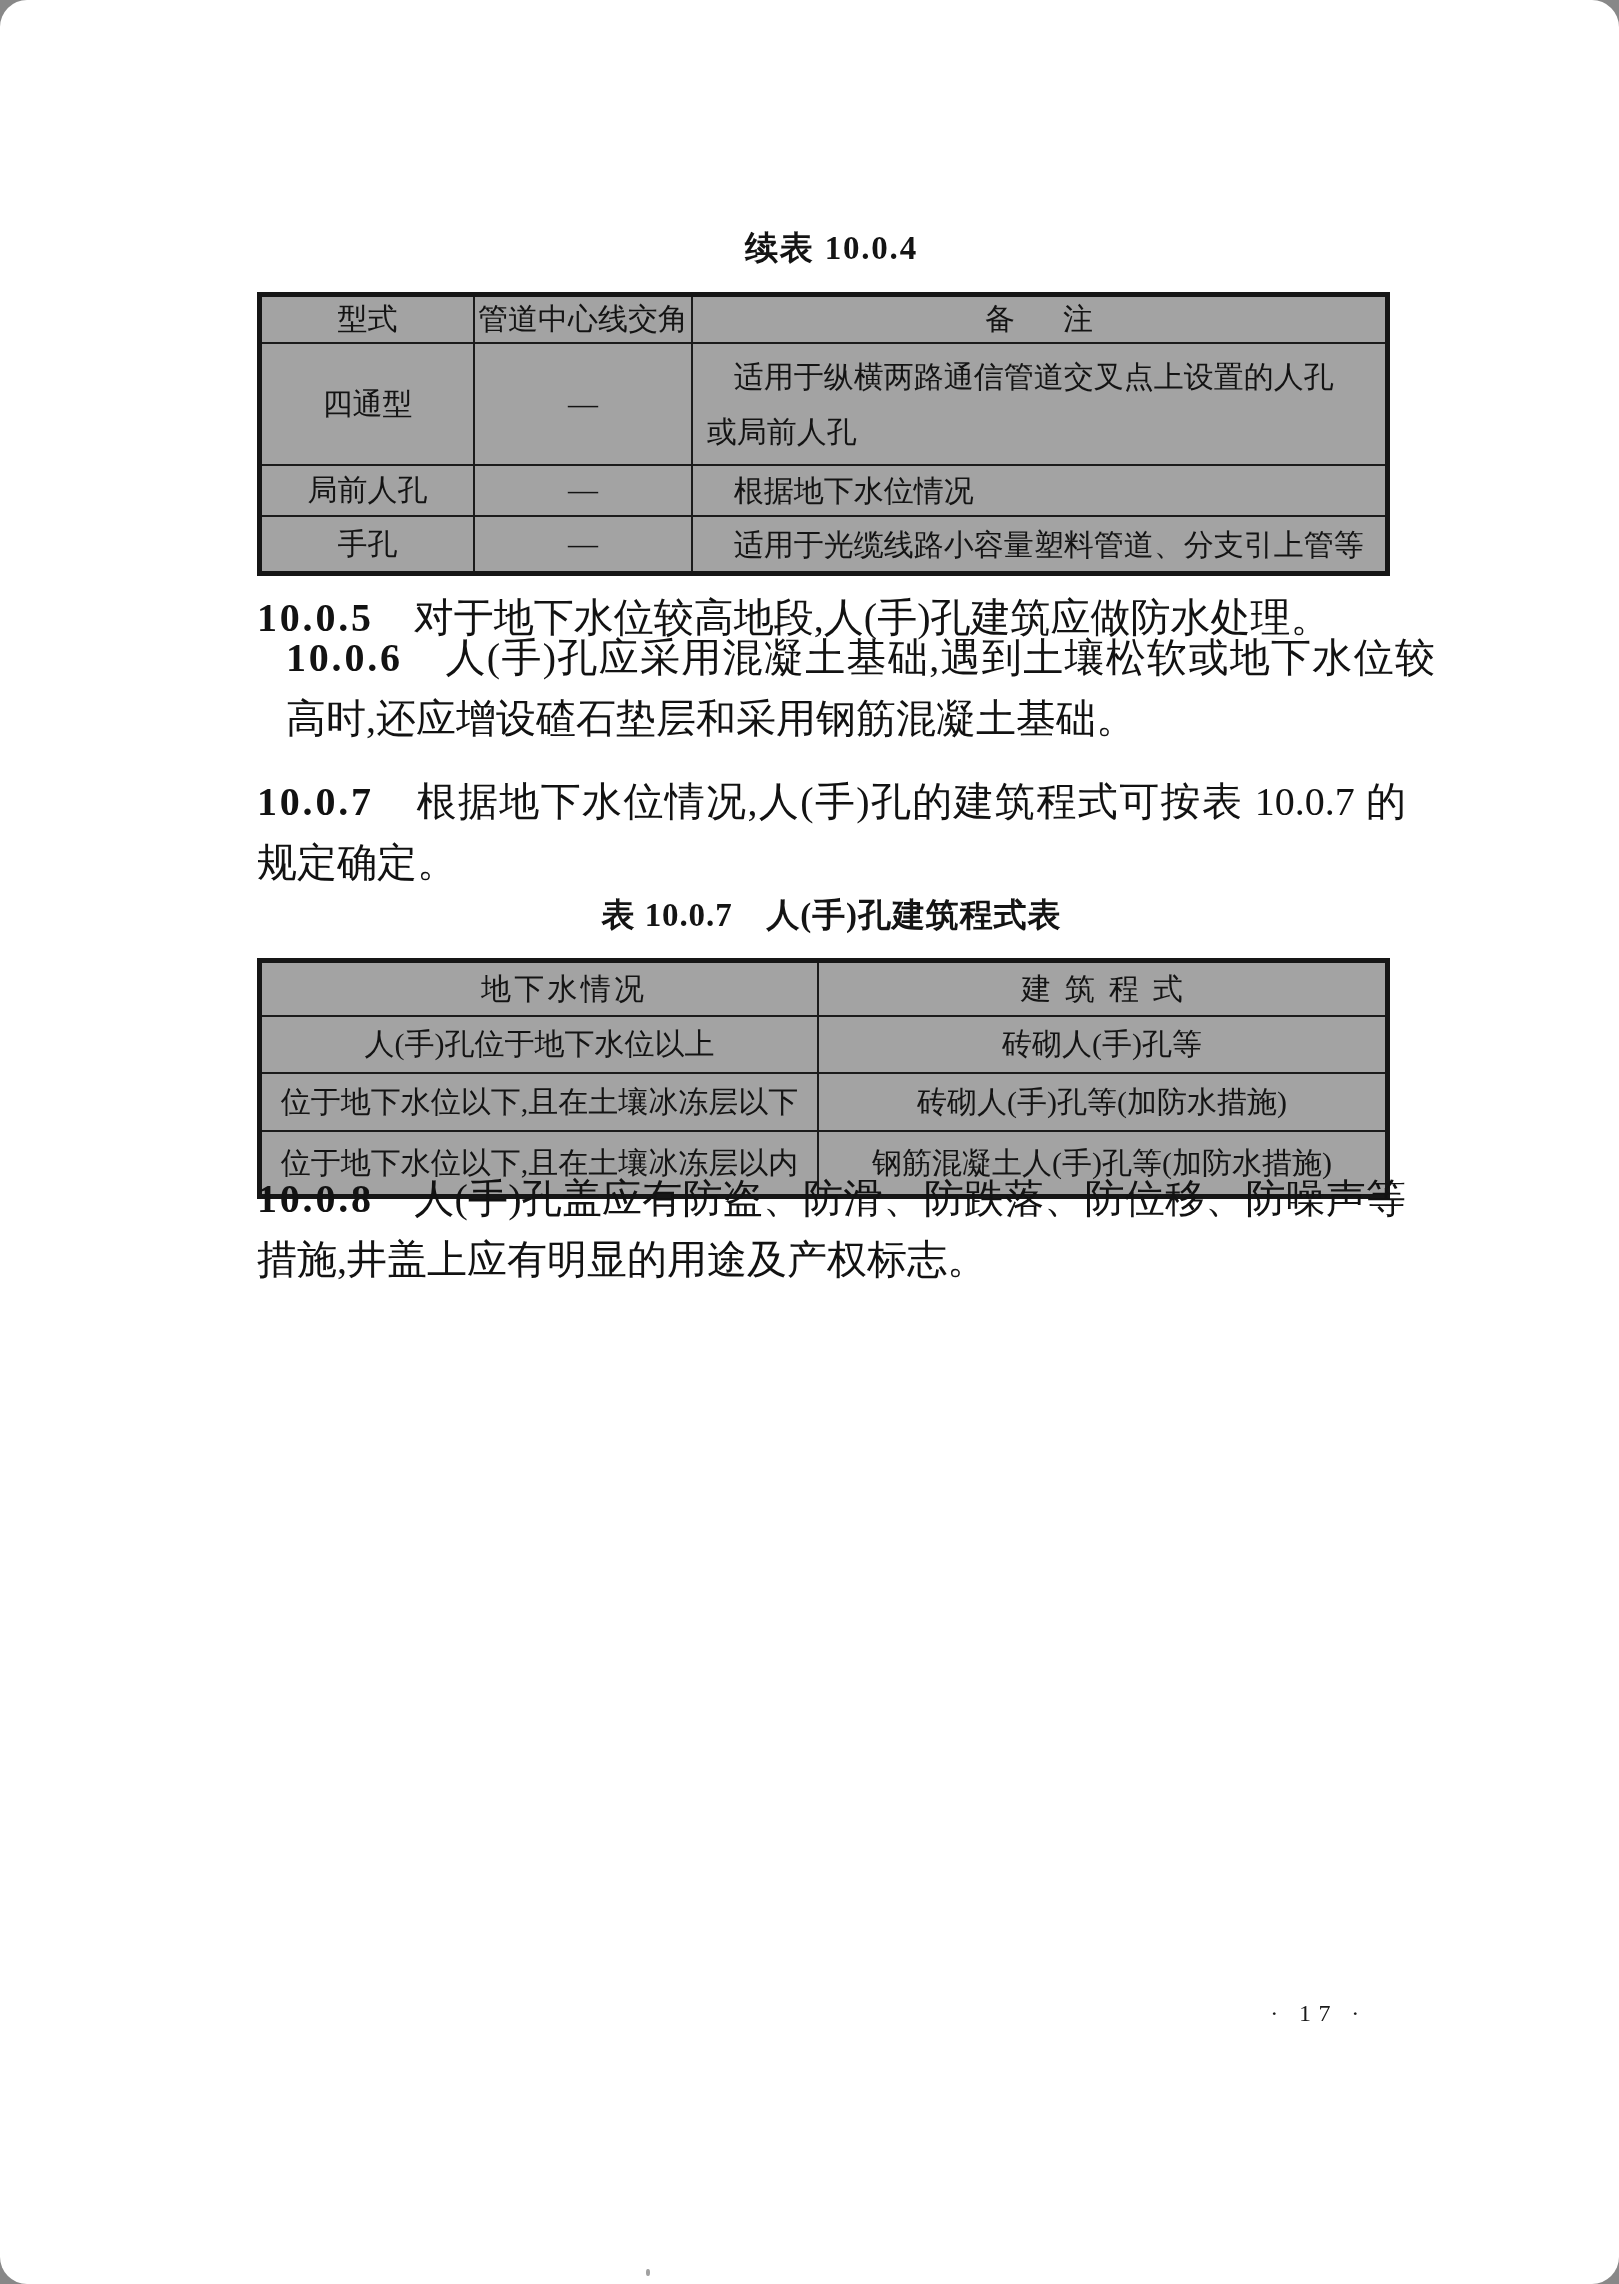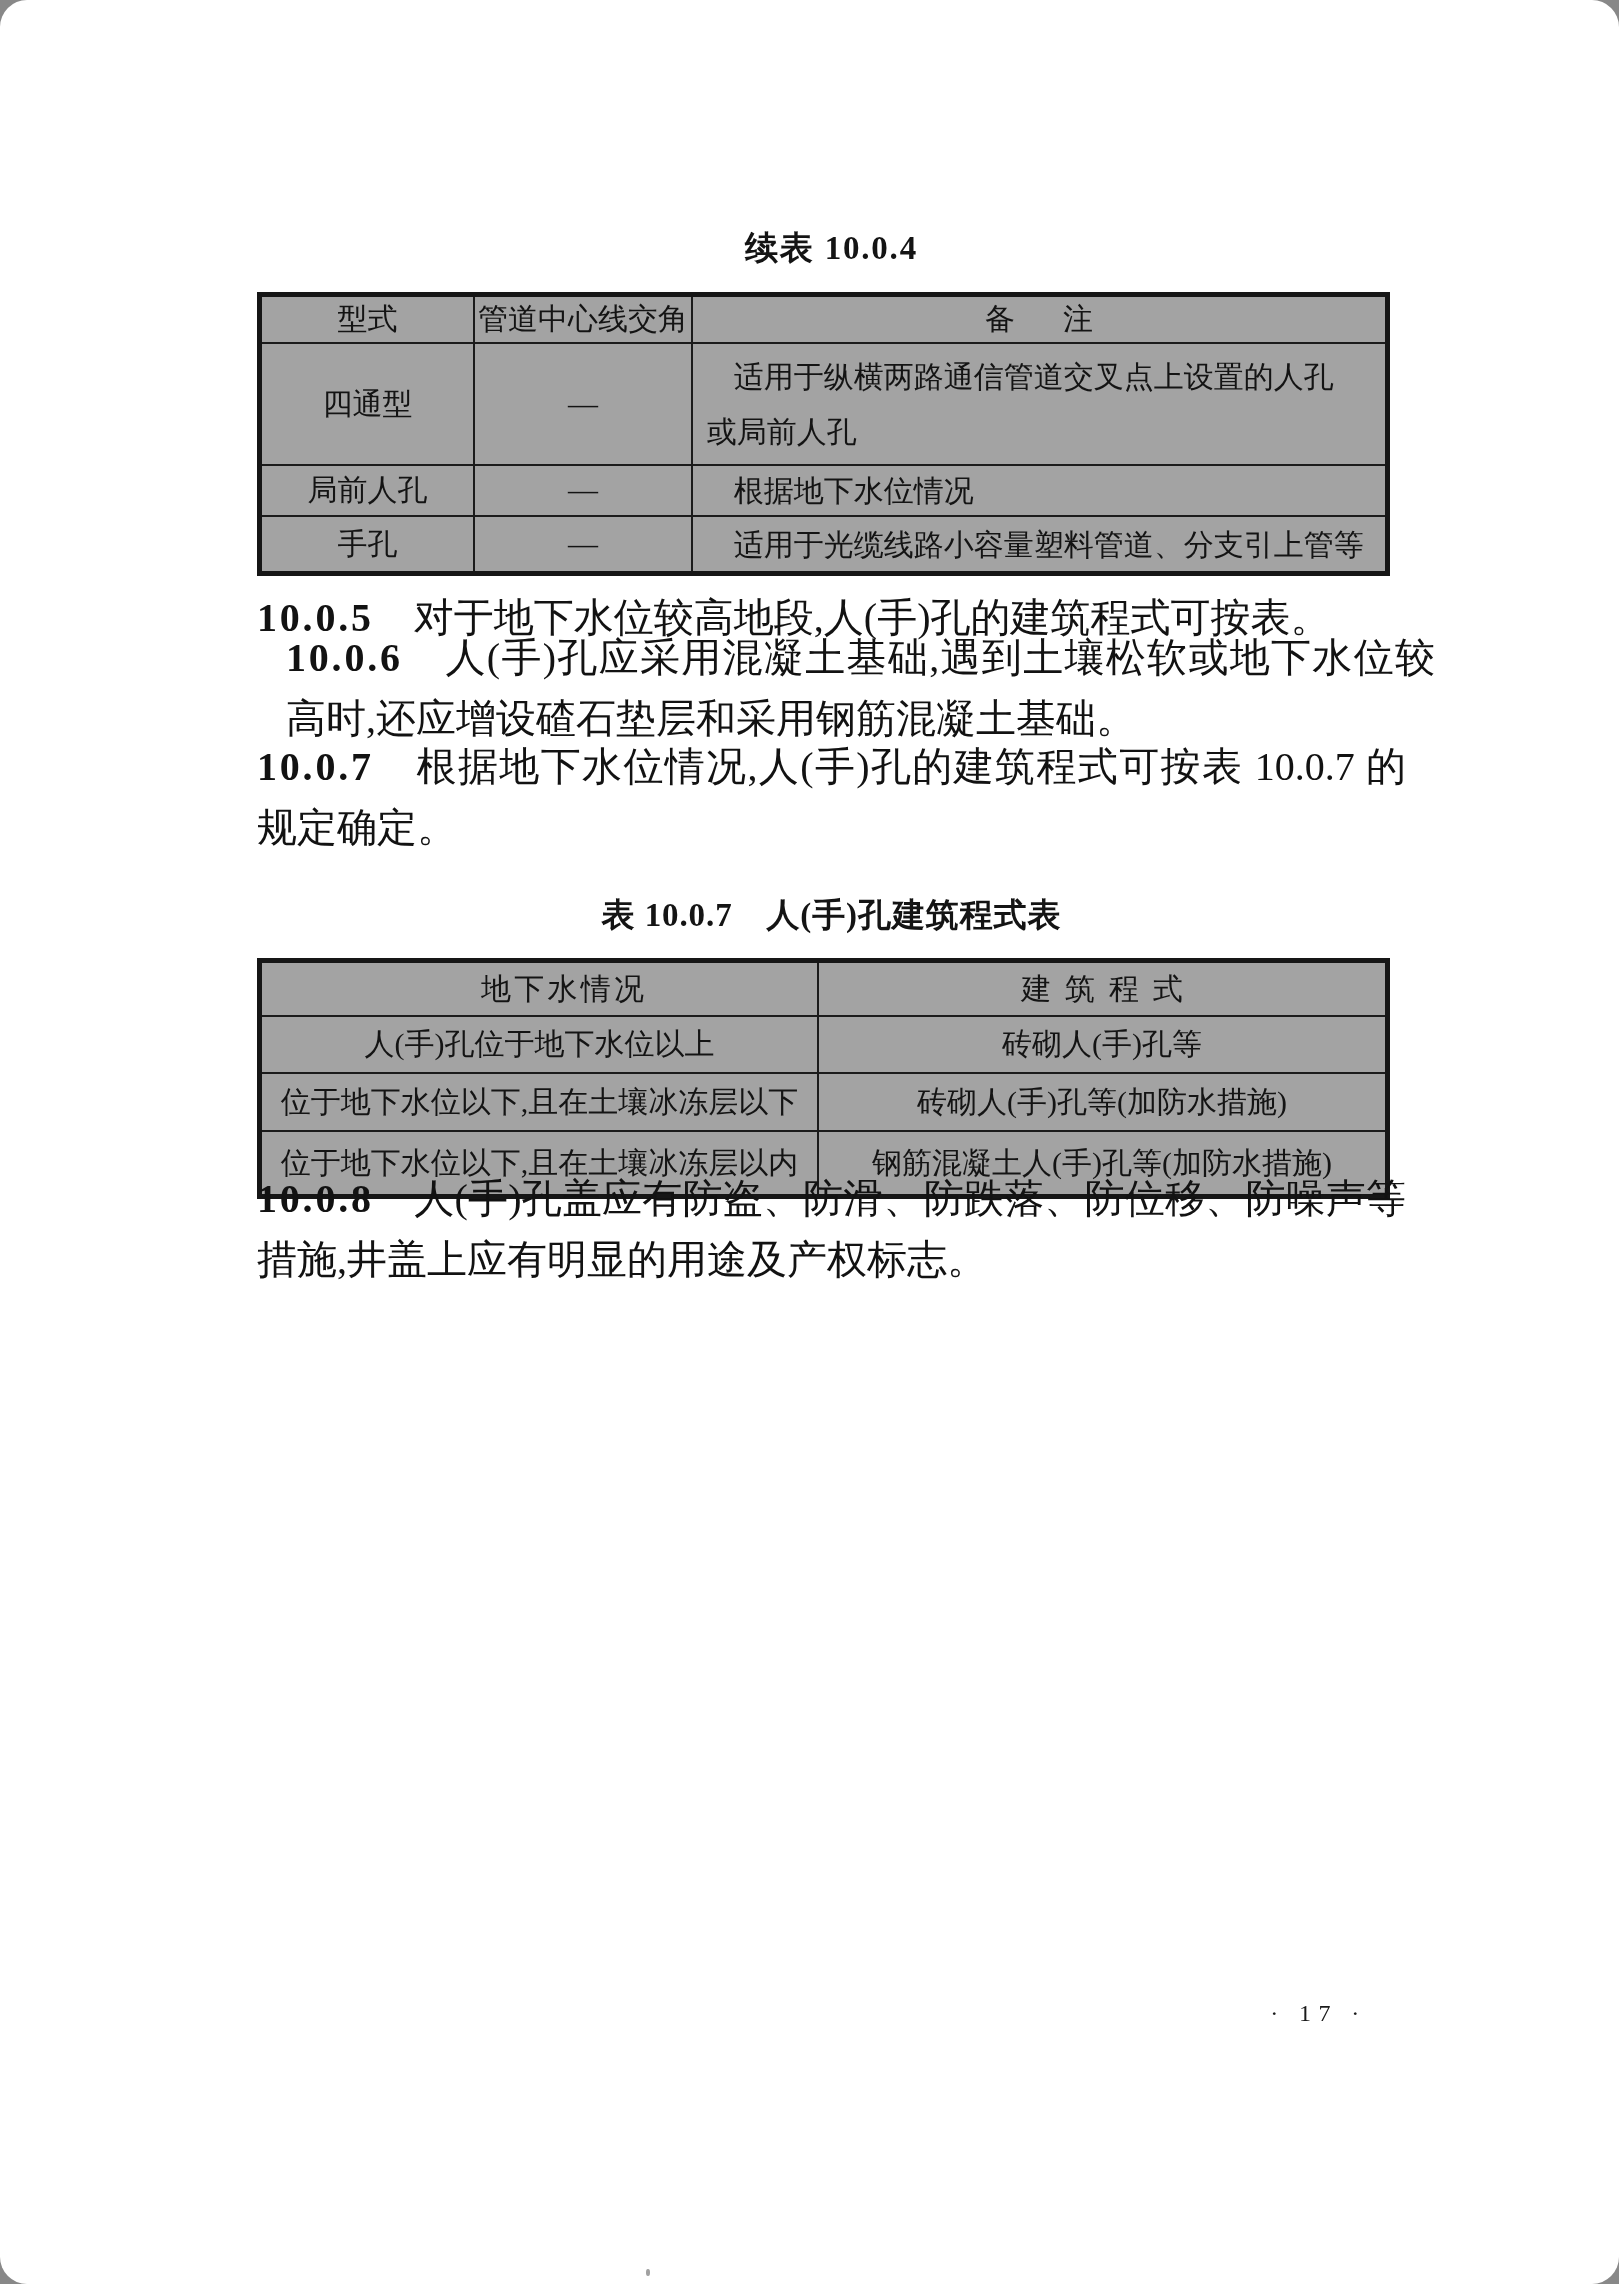--- a/index.html
+++ b/index.html
@@ -55,21 +55,21 @@
   
   .para{
     position:absolute;left:257px;width:1149px;
     font-size:40px;line-height:61px;
     text-align:justify;text-justify:inter-ideograph;
     color:#121212;
   }
   .para .secnum{font-weight:700;letter-spacing:2.8px;}
   .p5{top:587px;}
   .p6{top:627px;margin-left:29px;}
-  .p7{top:736px;}
+  .p7{top:771px;}
   .p8{top:1168px;}
   
   .footer{
     position:absolute;left:1236px;top:2000px;width:165px;
     text-align:center;font-size:24px;letter-spacing:7.4px;
     color:#1a1a1a;
   }
   
   .speck{
     position:absolute;left:646px;top:2269px;width:4.1px;height:7.4px;
@@ -120,21 +120,21 @@
       </div>
     <div class="cell br">
         <span>—</span>
       </div>
     <div class="cell remark">
         <div class="remark-text">适用于光缆线路小容量塑料管道、分支引上管等</div>
       </div>
   </div>
 
   <div class="para p5">
-    <b class="secnum">10.0.5</b><span>　对于地下水位较高地段,人(手)孔的建筑程式可按表。</span>
+    <b class="secnum">10.0.5</b><span>　对于地下水位较高地段,人(手)孔建筑应做防水处理。</span>
   </div>
   <div class="para p6">
     <b class="secnum">10.0.6</b><span>　人(手)孔应采用混凝土基础,遇到土壤松软或地下水位较高时,还应增设碴石垫层和采用钢筋混凝土基础。</span>
   </div>
   <div class="para p7">
     <b class="secnum">10.0.7</b><span>　根据地下水位情况,人(手)孔的建筑程式可按表 10.0.7 的规定确定。</span>
   </div>
 
   <div class="tbl-caption">表 10.0.7　人(手)孔建筑程式表</div>
 

